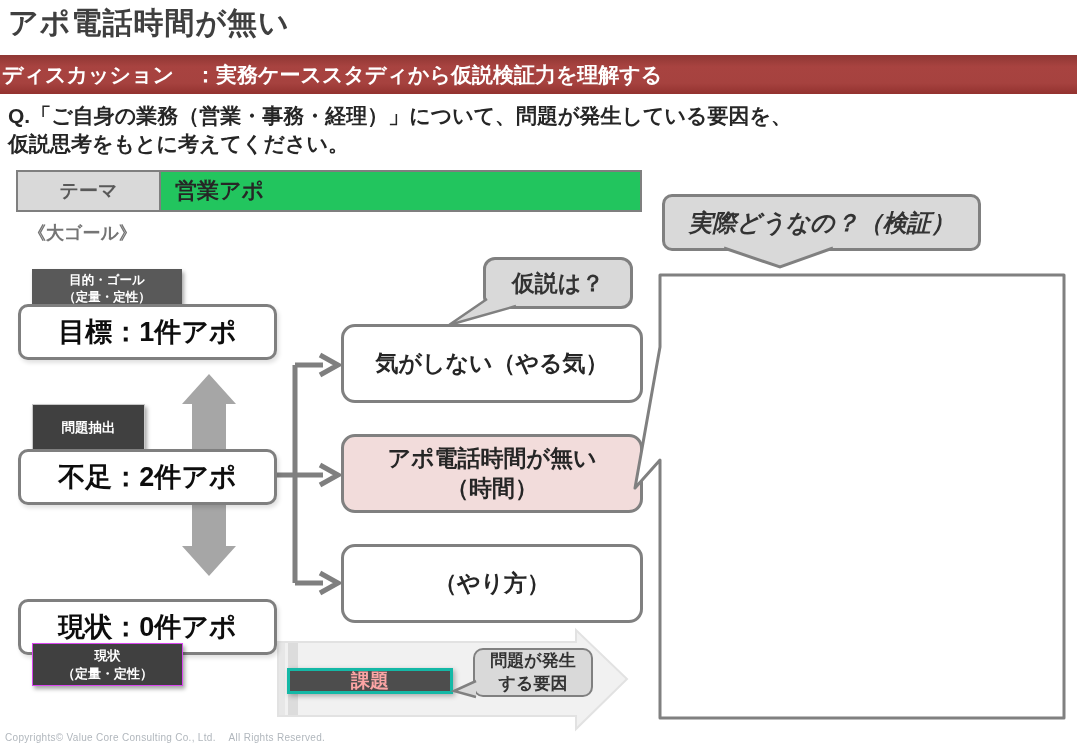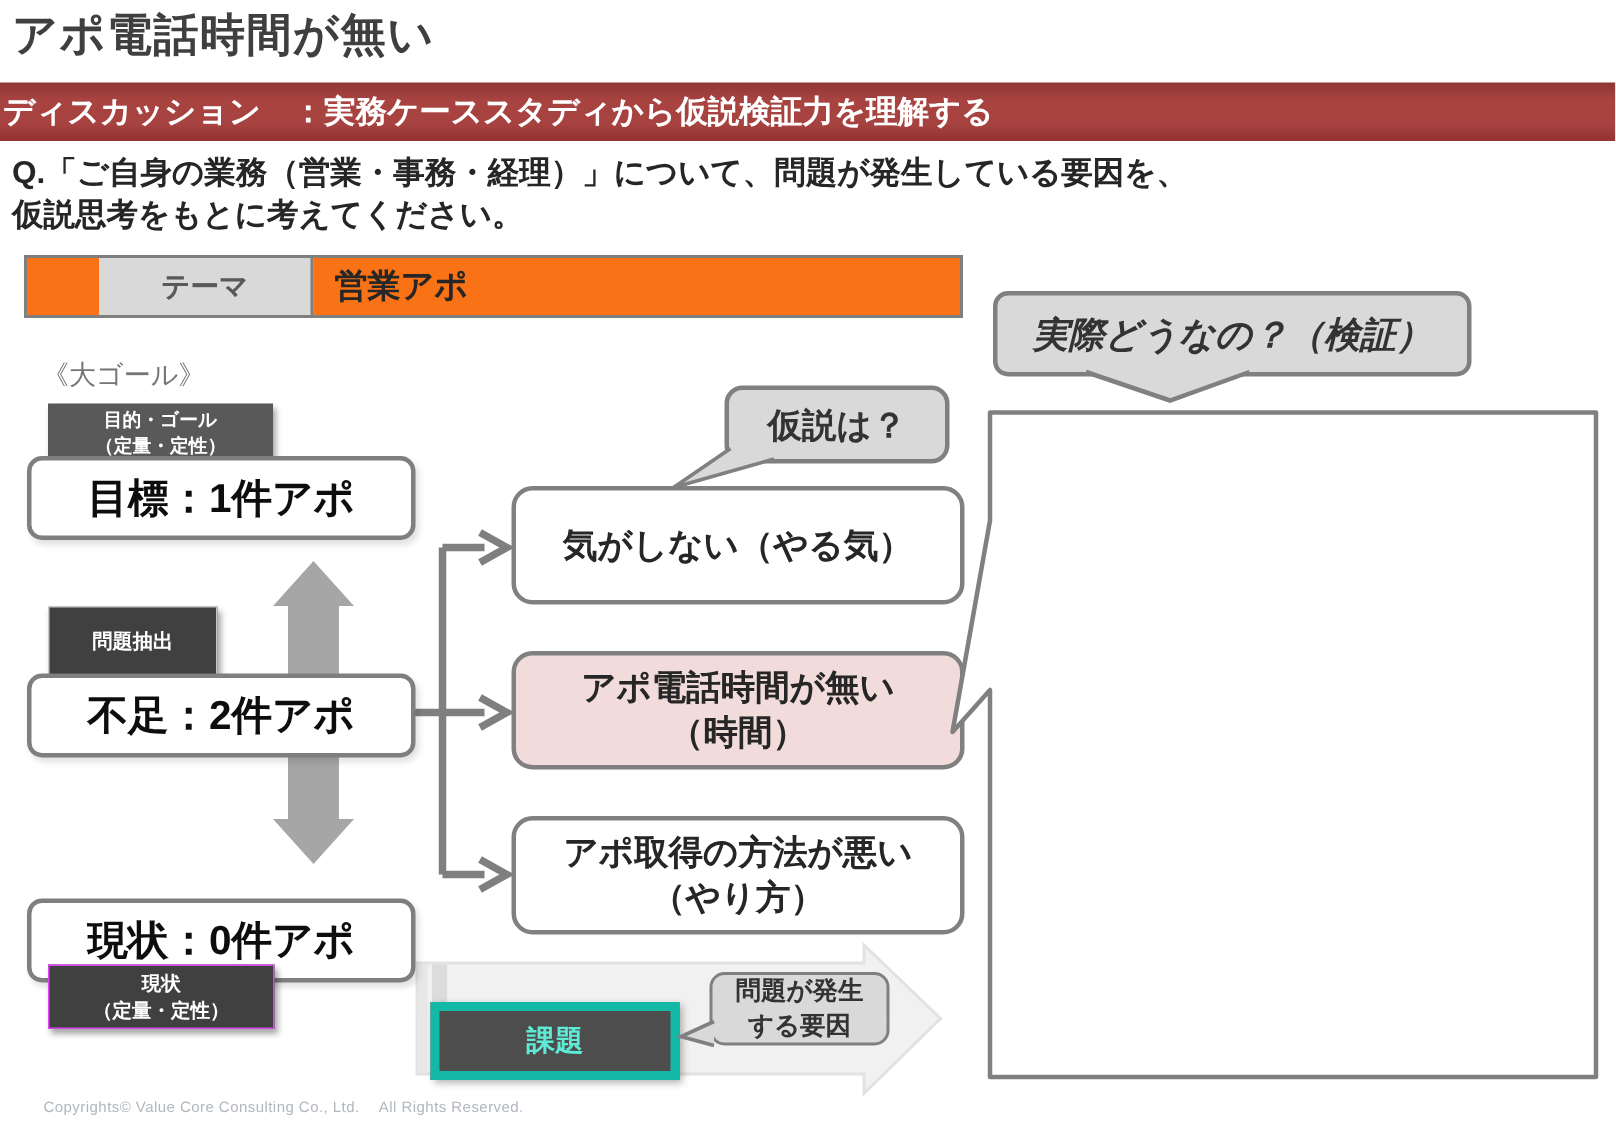--- a/index.html
+++ b/index.html
@@ -12,26 +12,26 @@
 
   .title{left:8px;top:3px;font-size:30px;font-weight:bold;color:#3f3f3f;letter-spacing:1px;z-index:2;}
 
   .banner{left:0;top:55px;width:1077px;height:39px;z-index:2;
     background:linear-gradient(180deg,#8f3734 0%,#a84340 30%,#a6423f 72%,#93322f 100%);
     color:#ffffff;font-size:21px;font-weight:bold;line-height:39px;padding-left:2px;box-sizing:border-box;
     white-space:nowrap;}
 
   .question{left:8px;top:102px;z-index:2;font-size:21px;font-weight:bold;color:#262626;line-height:28px;white-space:nowrap;}
 
-  .theme-table{left:16px;top:170px;width:626px;height:42px;z-index:2;border:2px solid #7f7f7f;display:flex;box-sizing:border-box;background:#f97316;padding-left:48px;}
+  .theme-table{left:16px;top:170px;width:626px;height:42px;z-index:2;border:2px solid #7f7f7f;display:flex;box-sizing:border-box;background:#22c55e;}
   .theme-label{width:141px;background:#d9d9d9;border-right:2px solid #7f7f7f;display:flex;align-items:center;justify-content:center;
     font-size:19px;font-weight:bold;color:#595959;}
   .theme-value{flex:1;display:flex;align-items:center;padding-left:14px;font-size:22px;font-weight:bold;color:#262626;}
 
-  .goal-heading{left:28px;top:238px;z-index:2;font-size:18px;font-weight:normal;color:#757575;}
+  .goal-heading{left:28px;top:221px;z-index:2;font-size:18px;font-weight:bold;color:#757575;}
 
   .tag{z-index:2;color:#fff;font-weight:bold;text-align:center;display:flex;flex-direction:column;align-items:center;justify-content:center;
     box-shadow:2px 3px 4px rgba(0,0,0,0.35);box-sizing:border-box;margin-top:16px;}
   .goal-tag{left:32px;top:253px;width:150px;height:40px;background:#595959;font-size:12.5px;line-height:1.35;}
   .problem-tag{left:32px;top:388px;width:113px;height:47px;background:#404040;font-size:13.5px;border:1px solid #c8c8c8;}
   .current-tag{left:32px;top:627px;width:151px;height:43px;background:#404040;font-size:13px;line-height:1.35;border:1px solid #d946ef;}
 
   .flow-box{left:18px;width:259px;height:56px;z-index:2;background:#fff;border:3.5px solid #7f7f7f;border-radius:10px;
     display:flex;align-items:center;justify-content:center;font-size:27px;font-weight:bold;color:#0d0d0d;
     box-sizing:border-box;box-shadow:2px 3px 4px rgba(0,0,0,0.12);}
@@ -41,25 +41,25 @@
     display:flex;flex-direction:column;align-items:center;justify-content:center;text-align:center;
     font-size:23px;font-weight:bold;color:#262626;line-height:1.28;box-sizing:border-box;}
   .hypo-1{top:324px;} .hypo-2{top:434px;background:#f2dcdb;} .hypo-3{top:544px;}
 
   .bubble{z-index:2;background:#d9d9d9;border:3px solid #808080;display:flex;flex-direction:column;align-items:center;justify-content:center;
     text-align:center;font-weight:bold;color:#333333;box-sizing:border-box;}
   .hypo-bubble{left:483px;top:257px;width:150px;height:52px;border-radius:12px;font-size:23px;}
   .verify-bubble{left:662px;top:194px;width:319px;height:57px;border-radius:10px;font-size:24px;font-style:italic;}
   .cause-bubble{left:473px;top:648px;width:120px;height:49px;border-radius:10px;border-width:2.5px;font-size:17px;line-height:1.3;}
 
-  .kadai-box{left:287px;top:668px;width:166px;height:52px;z-index:2;background:#4d4d4d;border:6px solid #14b8a6;
+  .kadai-box{left:287px;top:668px;width:166px;height:26px;z-index:2;background:#4d4d4d;border:3px solid #14b8a6;
     box-shadow:2px 2px 5px rgba(0,0,0,0.3);display:flex;align-items:center;justify-content:center;
-    color:#5eead4;font-size:19px;font-weight:bold;box-sizing:border-box;}
+    color:#fca5a5;font-size:19px;font-weight:bold;box-sizing:border-box;}
 
-  .footer{left:5px;top:731px;z-index:2;font-size:10px;color:#b1b7bd;letter-spacing:0.3px;margin-left:24px;}
+  .footer{left:5px;top:731px;z-index:2;font-size:10px;color:#b1b7bd;letter-spacing:0.3px;}
 </style>
 </head>
 <body>
 
 <div class="slide">
 
   <svg class="layer under" viewBox="0 0 1077 747">
 
     <polygon fill="#a6a6a6" points="209,374 236,404 226,404 226,546 236,546 209,576 182,546 192,546 192,404 182,404"></polygon>
 
@@ -112,21 +112,20 @@
   <div class="abs hypo-box hypo-1">
     <span>気がしない（やる気）</span>
   </div>
 
   <div class="abs hypo-box hypo-2">
     <span>アポ電話時間が無い</span>
     <span>（時間）</span>
   </div>
 
   <div class="abs hypo-box hypo-3">
-    <span>アポ取得の方法が悪い</span>
     <span>（やり方）</span>
   </div>
 
   <div class="abs bubble verify-bubble">実際どうなの？（検証）</div>
 
   <div class="abs kadai-box">課題</div>
 
   <div class="abs bubble cause-bubble">
     <span>問題が発生</span>
     <span>する要因</span>

